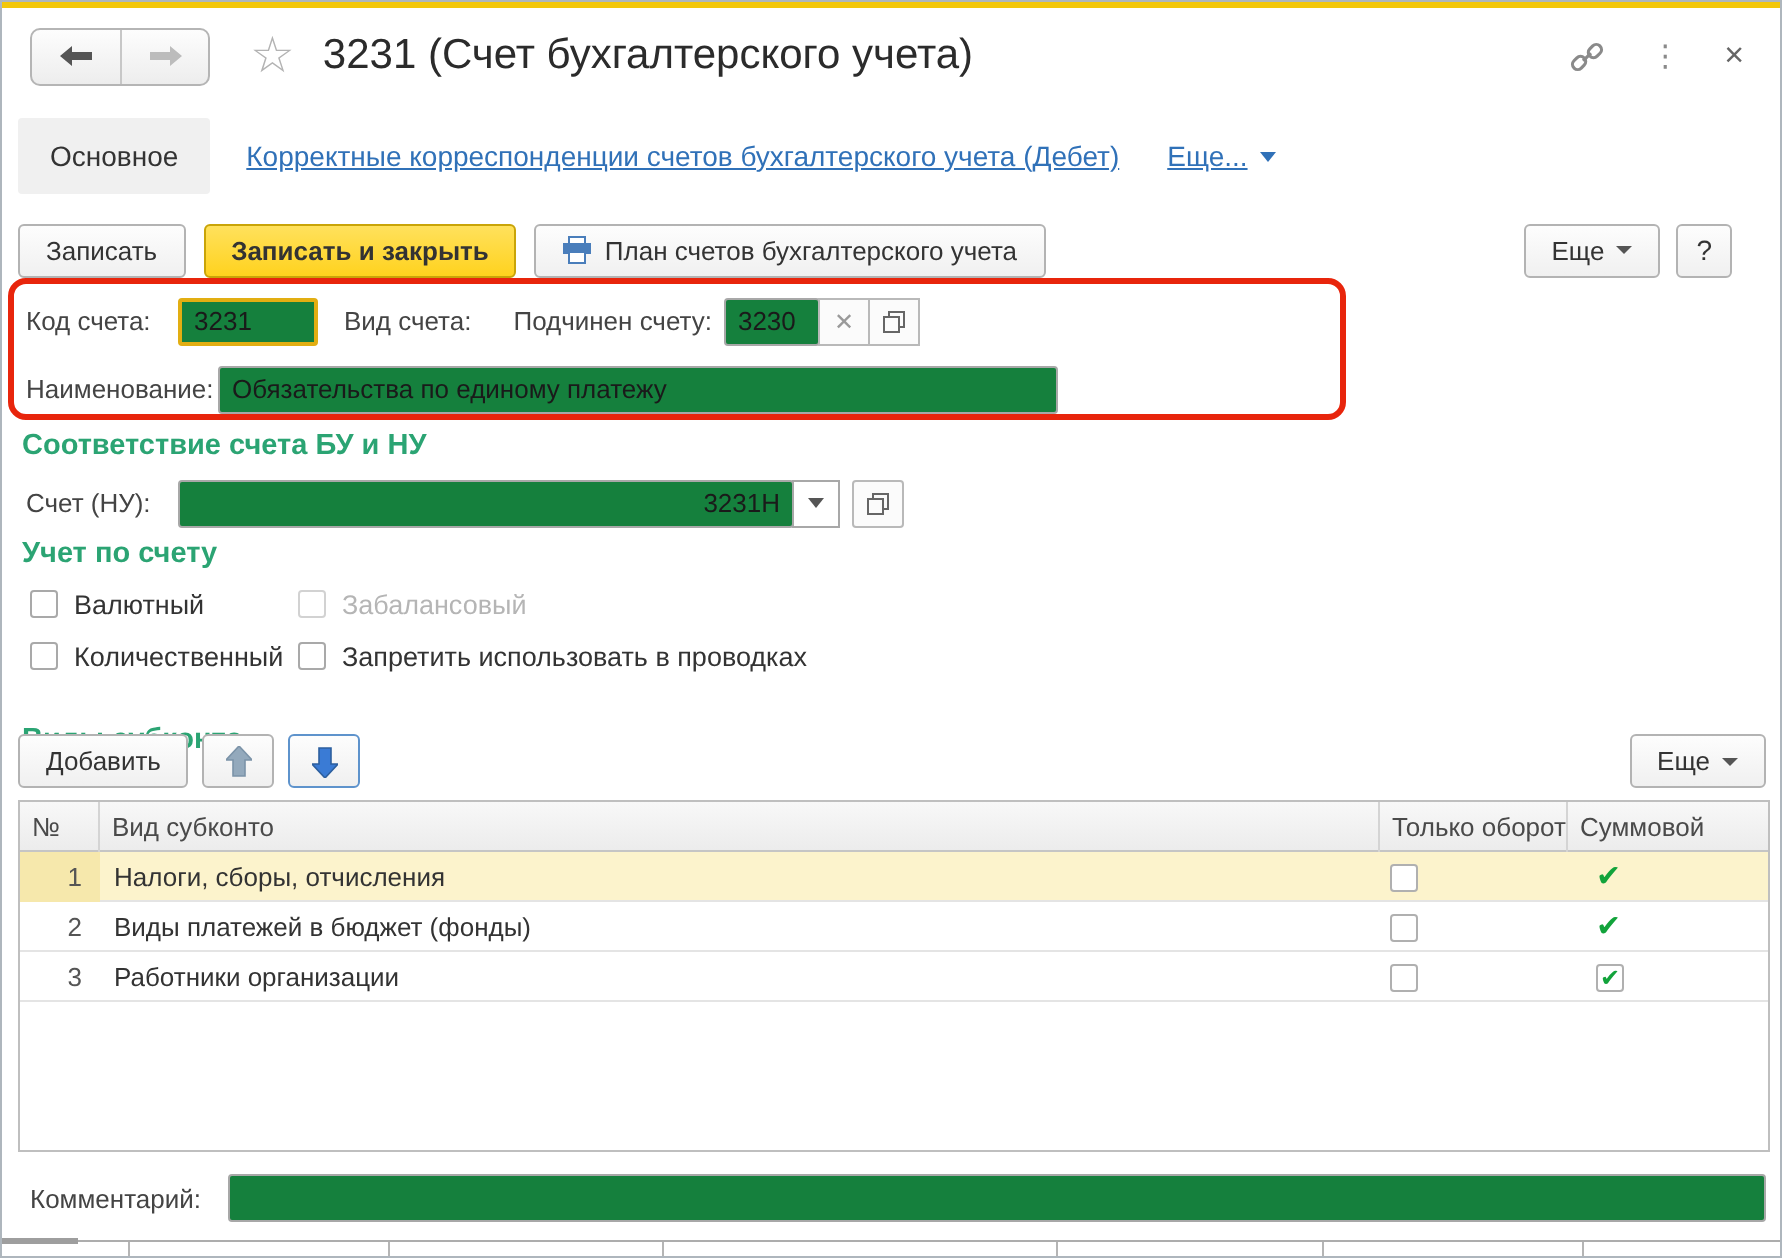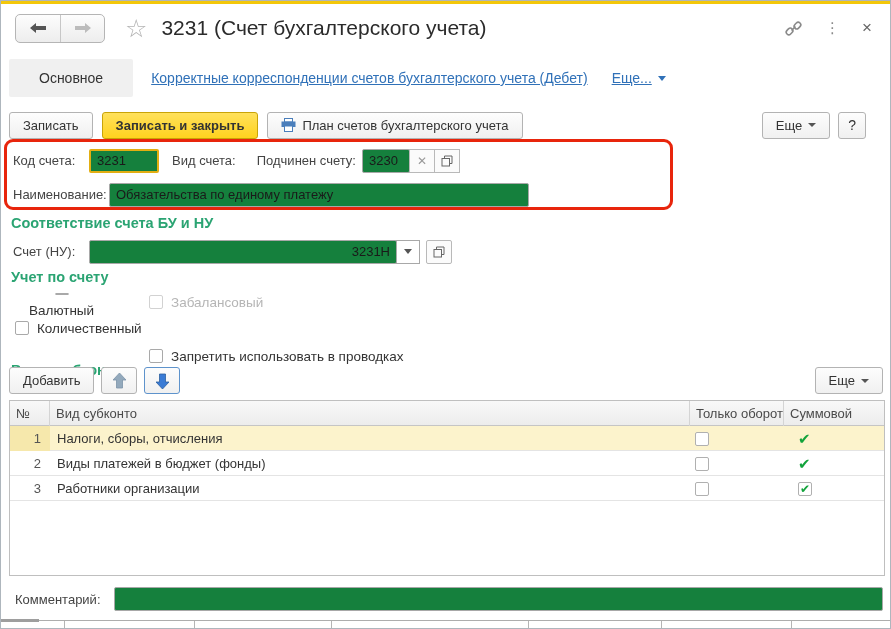--- a/index.html
+++ b/index.html
@@ -21,21 +21,21 @@
   .star { font-size:25px; color:#b3b3b3; margin-left:20px; line-height:1; cursor:pointer; }
   .page-title { font-size:21px; font-weight:400; color:#2b2b2b; margin-left:14px; white-space:nowrap; }
   .title-actions { margin-left:auto; display:flex; align-items:center; gap:22px; padding-right:6px; }
   .ta-icon { color:#8a8a8a; cursor:pointer; display:flex; align-items:center; }
   .kebab { font-size:15px; color:#8a8a8a; letter-spacing:0; }
   .close-x { font-size:17px; color:#666; }
 
   
   .tabs { position:absolute; top:58px; left:8px; right:8px; height:38px;
           display:flex; align-items:center; }
-  .tab-active { background:#f0f0f0; height:38px; line-height:38px; padding:0 30px;
+  .tab-active { background:#f0f0f0; height:38px; line-height:38px; padding:0 16px;
                 font-size:14px; color:#333; border-radius:2px; cursor:pointer; }
   .tab-link { margin-left:18px; font-size:14px; color:#3071b8; text-decoration:underline;
               cursor:pointer; white-space:nowrap; }
   .tab-more { margin-left:24px; font-size:14px; color:#3071b8; text-decoration:underline;
               cursor:pointer; display:flex; align-items:center; gap:6px; }
   .caret-blue { width:0; height:0; border-left:4px solid transparent; border-right:4px solid transparent;
                 border-top:5px solid #3071b8; display:inline-block; }
   .caret-gray { width:0; height:0; border-left:4px solid transparent; border-right:4px solid transparent;
                 border-top:4px solid #555; display:inline-block; margin-left:6px; }
 
@@ -225,33 +225,33 @@
         <svg width="12" height="12" viewBox="0 0 12 12" fill="none" stroke="#666">
           <rect x="1" y="3.5" width="7.5" height="7.5"></rect>
           <path d="M3.5 3.5V1h7.5v7.5H9"></path>
         </svg>
       </span>
     </button>
   </div>
 
   <h2 class="sec-hdr" style="top:268px;">Учет по счету</h2>
 
-  <div class="cb-item" style="top:292px; left:28px;flex-direction:column;">
+  <div class="cb-item" style="top:292px; left:14px;">
     <span class="cb-box"></span>
     <span class="cb-lbl">Валютный</span>
   </div>
   <div class="cb-item cb-disabled" style="top:292px; left:148px;">
     <span class="cb-box"></span>
     <span class="cb-lbl">Забалансовый</span>
   </div>
   <div class="cb-item" style="top:318px; left:14px;">
     <span class="cb-box"></span>
     <span class="cb-lbl">Количественный</span>
   </div>
-  <div class="cb-item" style="top:318px; left:148px;margin-top:28px;">
+  <div class="cb-item" style="top:318px; left:148px;">
     <span class="cb-box"></span>
     <span class="cb-lbl">Запретить использовать в проводках</span>
   </div>
 
   <h2 class="sec-hdr" style="top:361px;">Виды субконто</h2>
 
   <div class="sub-toolbar">
     <button class="btn">Добавить</button>
     <button class="arrow-btn">
       <span>

